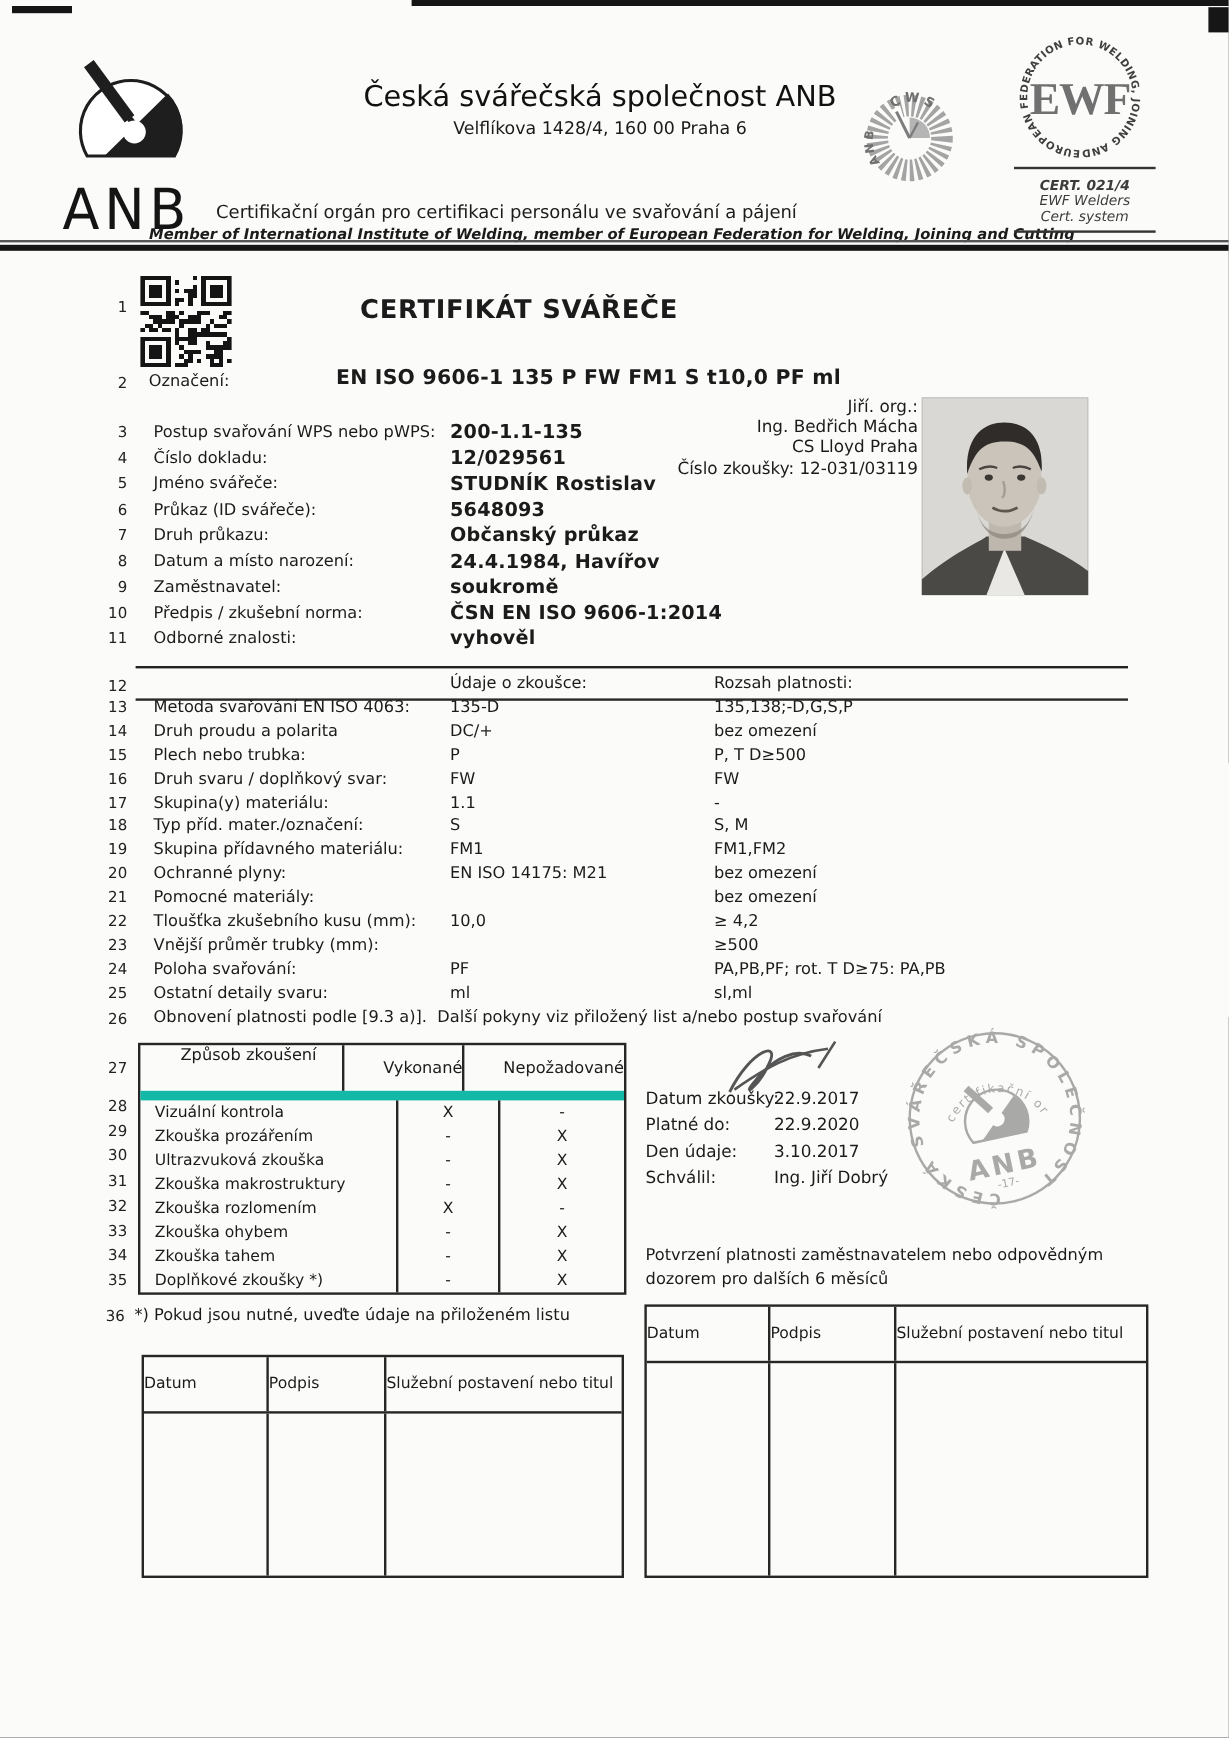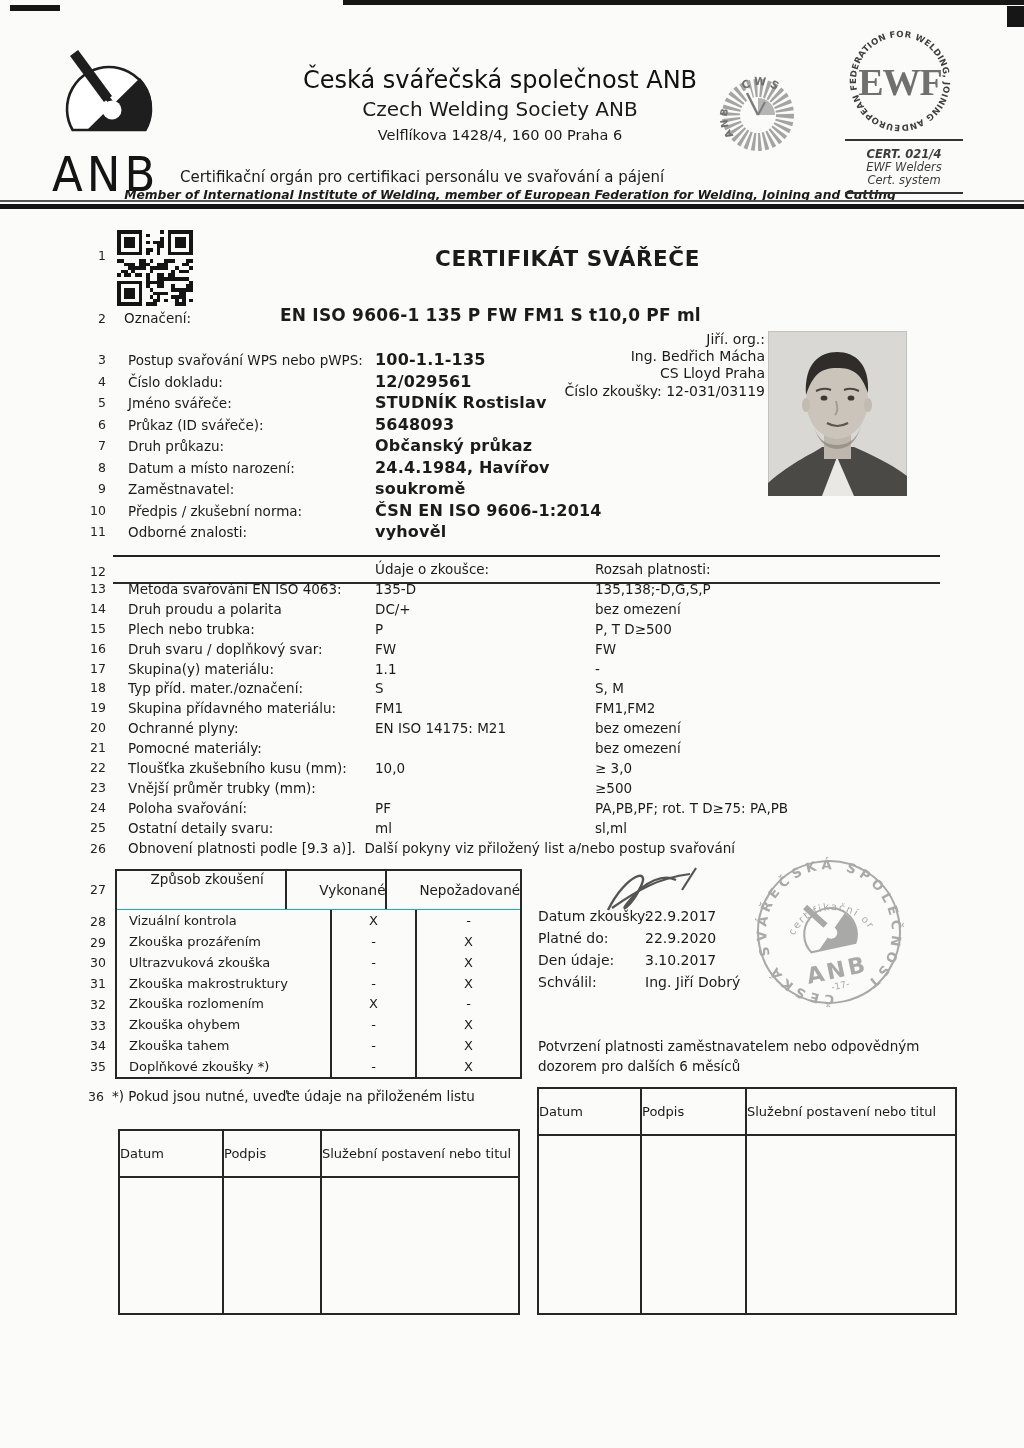--- a/index.html
+++ b/index.html
@@ -12,42 +12,42 @@
   .org-en{font-size:20px;margin-top:3px;}
   .org-addr{font-size:14.5px;margin-top:6px;}
   .certline{font-weight:400;font-size:15px;text-align:left;}
   .memberline{font-weight:700;font-style:italic;font-size:12.3px;text-align:center;}
   .anb-word{font-size:45px;letter-spacing:4px;color:#141414;transform:scaleY(1.05);}
   .ewf-cert{font-size:11.5px;line-height:13px;text-align:center;color:#3c3c3c;}
   .ewf-cert .b{font-weight:700;font-style:italic;}
   .ewf-cert .i{font-style:italic;}
   .hline{position:absolute;background:#333;}
   
-  .doc-title{font-size:21.5px;font-weight:700;letter-spacing:0.6px;text-align:right;}
+  .doc-title{font-size:21.5px;font-weight:700;letter-spacing:0.6px;text-align:left;}
   .desig{font-size:17px;font-weight:700;letter-spacing:0.2px;}
   .lbl{font-size:13.5px;}
   .num{position:absolute;left:80px;width:26px;text-align:right;font-size:12.5px;color:#222;}
   
   .examiner{text-align:right;font-size:14px;line-height:17.2px;}
   
   #details-rows{position:absolute;left:0;top:352px;width:1024px;}
   .frow{position:relative;height:21.55px;}
   .flabel{position:absolute;left:128px;font-size:13.5px;}
   .bval{position:absolute;left:375px;top:-2px;font-size:16px;font-weight:700;letter-spacing:0.2px;}
   
   #scope-rows{position:absolute;left:0;top:581px;width:1024px;}
   .srow{position:relative;height:19.9px;}
   .tcol{position:absolute;left:375px;font-size:13.5px;}
   .rcol{position:absolute;left:595px;font-size:13.5px;}
   .colhead{font-size:13.5px;}
   .note-text{font-size:13.5px;white-space:pre-wrap;}
   
   #tests-table{left:115px;top:869px;width:407px;height:210px;border:2px solid #262626;
                box-sizing:border-box;display:flex;flex-direction:column;}
-  .tt-head{height:38px;flex:none;border-bottom:1px solid #14b8a6;display:flex;gap:32px;}
+  .tt-head{height:38px;flex:none;border-bottom:8px solid #14b8a6;display:flex;gap:32px;}
   .tt-body{flex:1;display:flex;}
   .tt-c1{width:215px;border-right:2px solid #262626;box-sizing:border-box;display:flex;flex-direction:column;}
   .tt-c2{width:85px;border-right:2px solid #262626;box-sizing:border-box;display:flex;flex-direction:column;}
   .tt-c3{flex:1;display:flex;flex-direction:column;}
   .tt-hcell{display:flex;align-items:center;font-size:13.5px;height:100%;}
   .padl{padding-left:12px;}
   .center{justify-content:center;}
   .ttline{flex:1;display:flex;align-items:center;font-size:13px;}
   .ttline.mark{justify-content:center;}
   .tnum{position:absolute;left:80px;width:26px;height:20.75px;display:flex;align-items:center;
@@ -79,21 +79,20 @@
     <path d="M 16.6,84 A 42,42 0 1 1 89.4,84 Z" fill="#ffffff" stroke="#1e1e1e" stroke-width="2.6"></path>
     <path d="M 84,32 A 42,42 0 0 1 89.4,84 L 31,84 Z" fill="#1e1e1e"></path>
     <line x1="21" y1="11" x2="49" y2="49" stroke="#1e1e1e" stroke-width="10" stroke-linecap="square"></line>
     <line x1="49" y1="49" x2="61" y2="64" stroke="#1e1e1e" stroke-width="5"></line>
     <circle cx="56" cy="64" r="9.5" fill="#ffffff"></circle>
   </svg>
   <div class="abs anb-word" style="left:52px;top:148px;">ANB</div>
 
   <div class="abs" style="left:230px;top:66px;width:540px;text-align:center;">
     <div class="org-cs">Česká svářečská společnost ANB</div>
-    <div class="org-en">Czech Welding Society ANB</div>
     <div class="org-addr">Velflíkova 1428/4, 160 00 Praha 6</div>
   </div>
   <div class="abs certline" style="left:180px;top:168px;width:640px;">Certifikační orgán pro certifikaci personálu ve svařování a pájení</div>
   <div class="abs memberline" style="left:100px;top:188px;width:820px;">Member of International Institute of Welding, member of European Federation for Welding, Joining and Cutting</div>
 
   <svg class="abs" style="left:712px;top:72px;" width="92" height="86" viewBox="0 0 92 86">
     <circle cx="46" cy="43" r="27" fill="none" stroke="#9a9a9a" stroke-width="18" stroke-dasharray="3 2.6" opacity="0.9"></circle>
     <circle cx="46" cy="43" r="17" fill="#fbfbf9"></circle>
     <path d="M 46,43 L 46,26 A 17,17 0 0 1 63,43 Z" fill="#b5b5b5"></path>
     <path d="M 46,43 L 30,20 L 38,16 Z" fill="#fdfdfc"></path>
@@ -296,21 +295,21 @@
     <ellipse cx="83" cy="67" rx="3.4" ry="2.6" fill="#3b3733"></ellipse>
     <path d="M 68,70 Q 71,80 67,84" stroke="#a59d93" stroke-width="2" fill="none"></path>
     <path d="M 59,92 Q 69,98 80,92" stroke="#5d564f" stroke-width="2.2" fill="none"></path>
     <path d="M 44,84 C 46,106 56,114 69,114 C 82,114 93,106 95,84 C 93,104 84,118 69,118 C 55,118 46,104 44,84 Z" fill="#8f8880" opacity="0.75"></path>
   </svg>
 
   <div id="details-rows">
       <div class="frow">
         <div class="num" style="left: 80px;">3</div>
         <div class="flabel">Postup svařování WPS nebo pWPS:</div>
-        <div class="bval">100-1.1-135</div>
+        <div class="bval">200-1.1-135</div>
       </div>
       <div class="frow">
         <div class="num" style="left: 80px;">4</div>
         <div class="flabel">Číslo dokladu:</div>
         <div class="bval">12/029561</div>
       </div>
       <div class="frow">
         <div class="num" style="left: 80px;">5</div>
         <div class="flabel">Jméno svářeče:</div>
         <div class="bval">STUDNÍK Rostislav</div>
@@ -404,21 +403,21 @@
       <div class="srow">
         <div class="num" style="left: 80px;">21</div>
         <div class="flabel">Pomocné materiály:</div>
         <div class="tcol"></div>
         <div class="rcol">bez omezení</div>
       </div>
       <div class="srow">
         <div class="num" style="left: 80px;">22</div>
         <div class="flabel">Tloušťka zkušebního kusu (mm):</div>
         <div class="tcol">10,0</div>
-        <div class="rcol">≥ 3,0</div>
+        <div class="rcol">≥ 4,2</div>
       </div>
       <div class="srow">
         <div class="num" style="left: 80px;">23</div>
         <div class="flabel">Vnější průměr trubky (mm):</div>
         <div class="tcol"></div>
         <div class="rcol">≥500</div>
       </div>
       <div class="srow">
         <div class="num" style="left: 80px;">24</div>
         <div class="flabel">Poloha svařování:</div>

